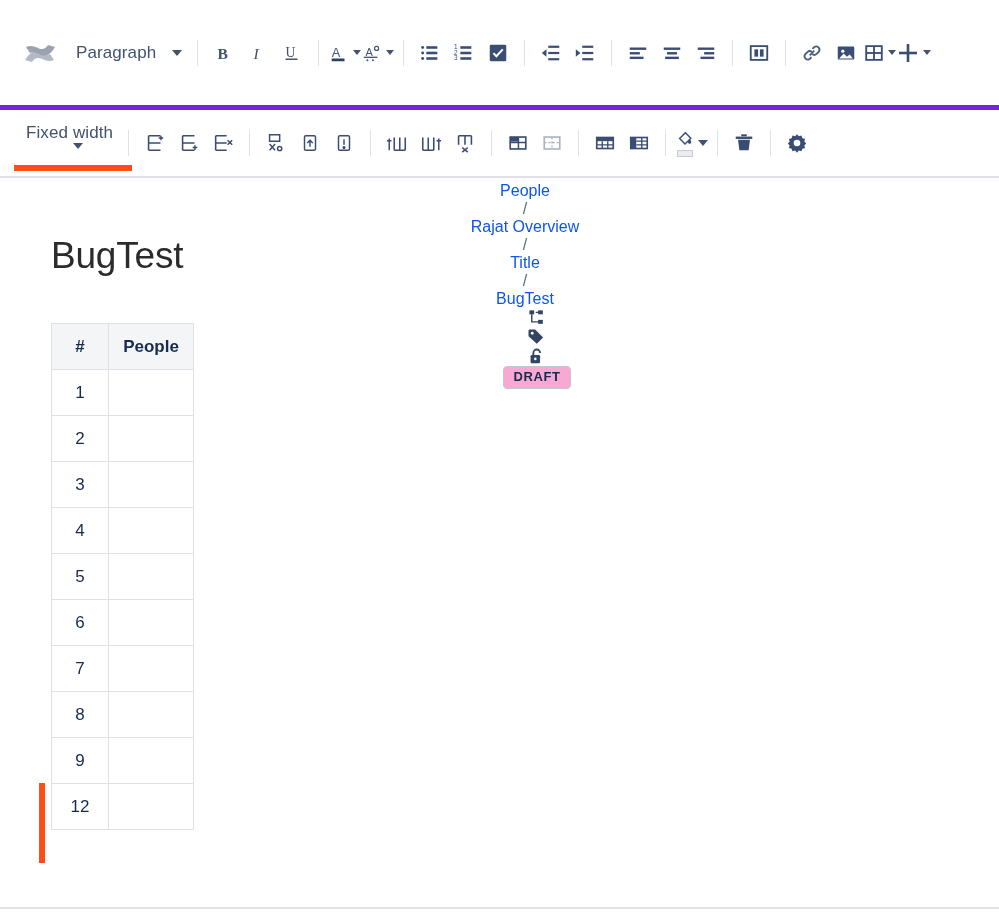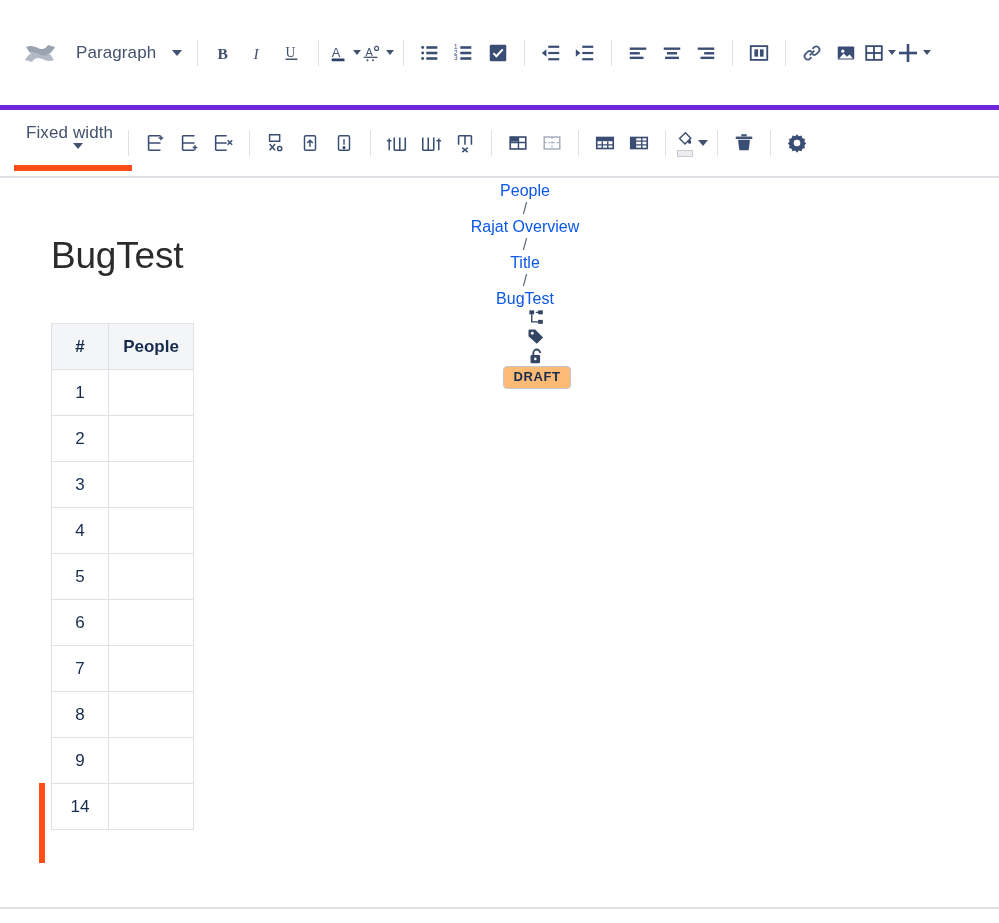--- a/index.html
+++ b/index.html
@@ -145,21 +145,21 @@
 
   .badge {
     margin-left: 24px;
     border: 1px solid #c1c7d0;
     border-radius: 4px;
     padding: 3px 9px 4px;
     font-size: 13px;
     font-weight: bold;
     letter-spacing: .6px;
     color: #172b4d;
-    background: #fdba74;
+    background: #f9a8d4;
     line-height: 1.1;
   }
 
   #page-title {
     font-size: 37px;
     font-weight: normal;
     color: #2b2b2b;
     margin: 8px 0 0;
     letter-spacing: -0.2px;
     line-height: 1.2;
@@ -600,21 +600,21 @@
           <td>8</td>
           <td></td>
         </tr>
         <tr>
           <td>9</td>
           <td></td>
         </tr>
         <tr class="active-row">
           <td>
             <span class="row-marker"></span>
-            <span>14</span>
+            <span>12</span>
           </td>
           <td></td>
         </tr>
       </tbody>
     </table>
   </div>
 </div>
 
 <div class="bottom-rule"></div>
 

